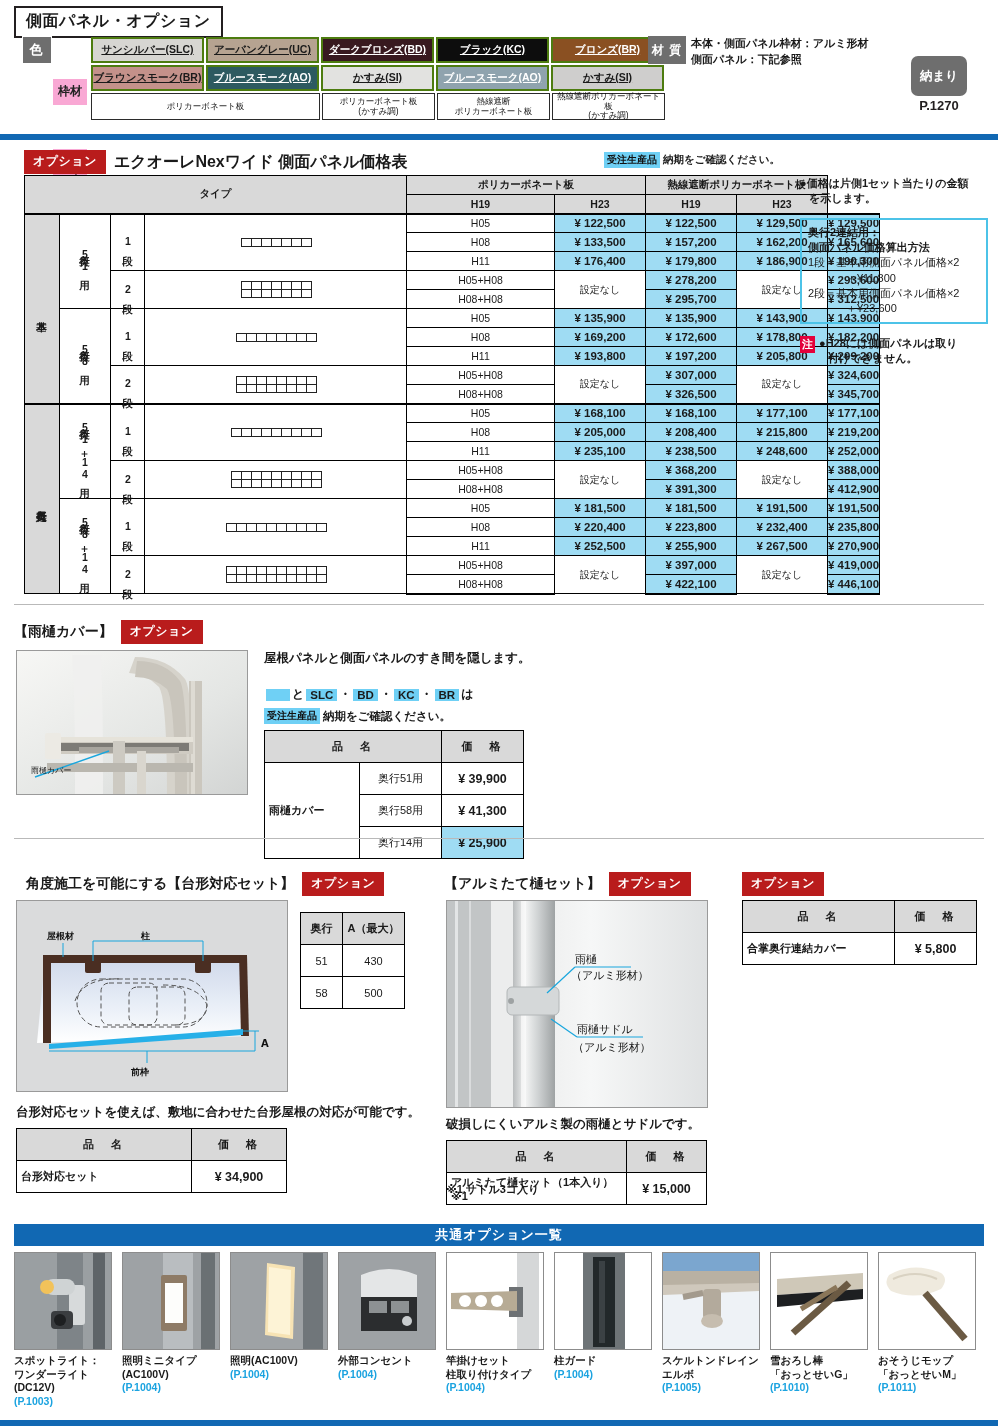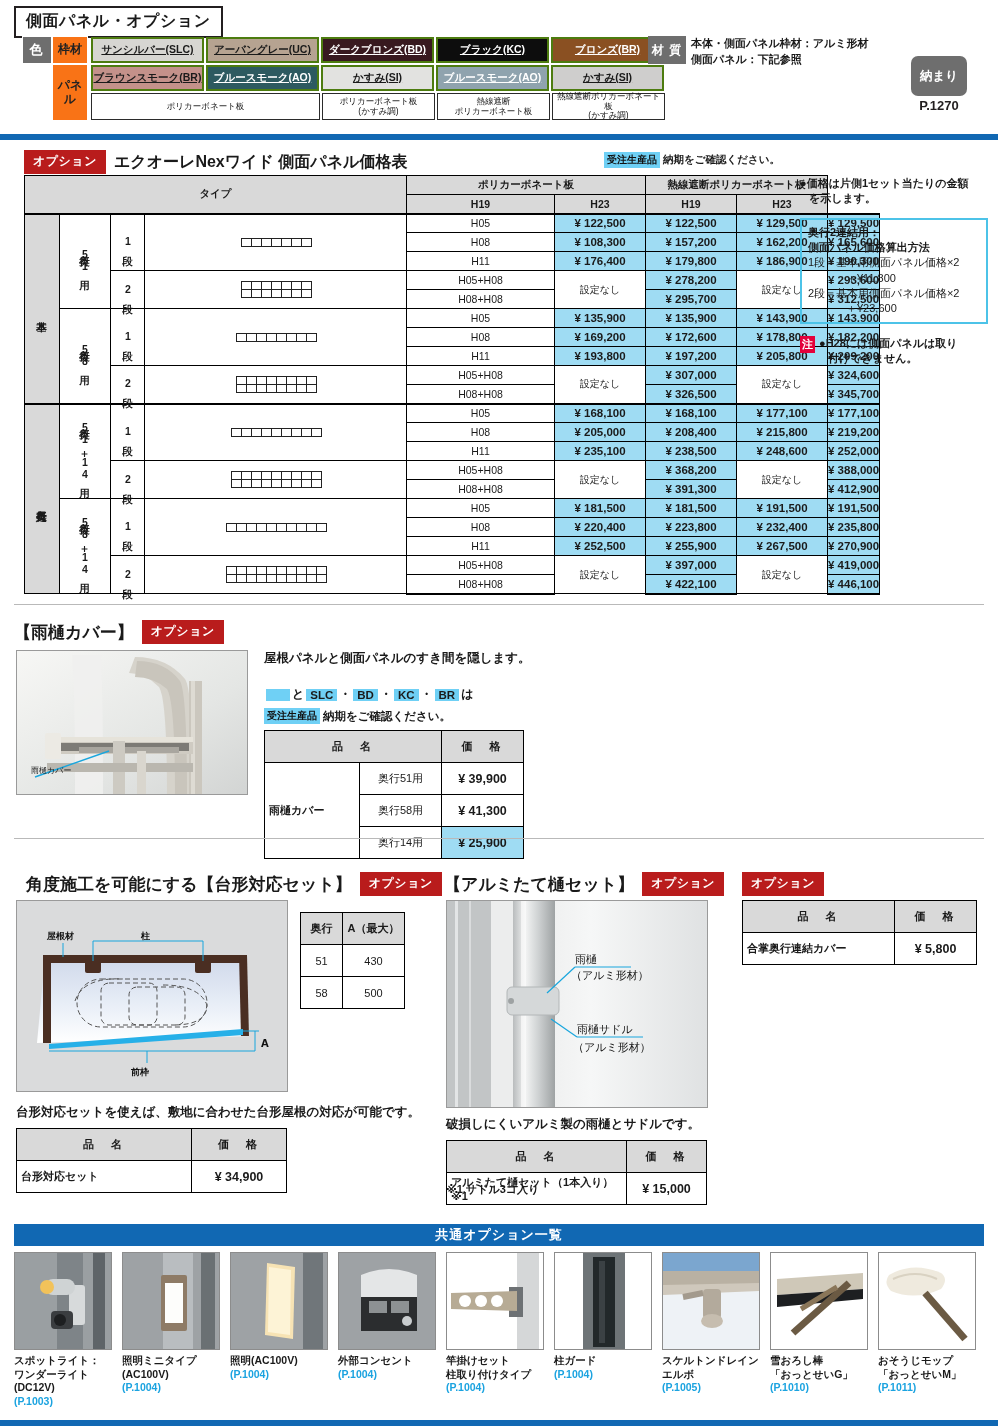--- a/index.html
+++ b/index.html
@@ -27,21 +27,21 @@
   .colorspec { position:absolute; left:22px; top:36px; display:flex; align-items:flex-start; }
   .cs-labelcol { display:flex; flex-direction:column; }
   .cs-cell {
     border:1px solid #fff;
     display:flex; align-items:center; justify-content:center;
     font-weight:bold; text-align:center; line-height:1.15;
   }
   .cs-head { width:30px; background:#6e6e6e; color:#fff; font-size:13px; letter-spacing:2px; }
   .cs-head.h1 { height:28px; }
   .cs-head.blank { background:#fff; height:57px; }
-  .cs-sub { width:36px; background:#f97316; color:#222; font-size:12px; }
+  .cs-sub { width:36px; background:#f9a8d4; color:#222; font-size:12px;margin-top:42px; }
   .cs-sub.h1 { height:28px; }
   .cs-sub.h2 { height:57px; }
 
   .cs-grid { display:flex; flex-direction:column; margin-left:2px; }
   .cs-row { display:flex; }
   .sw {
     width:113px; height:26px; margin:1px;
     border:2px solid #4d7c0f;
     display:flex; align-items:center; justify-content:center;
     font-size:10.5px; font-weight:bold; text-align:center;text-decoration:underline;
@@ -125,21 +125,21 @@
     background:#e4003a; color:#fff; font-weight:bold; font-size:11px;
     width:15px; height:17px; display:flex; align-items:center; justify-content:center; flex:0 0 15px;
   }
   .note-b-txt { margin-left:4px; font-size:11px; font-weight:bold; line-height:1.35; }
 
   
   .rule { position:absolute; height:1px; background:#b9b9b9; left:14px; width:970px; }
 
   
   #sec-amadoi { left:14px; top:620px; }
-  .sec-title { font-size:17px; font-weight:bold; }
+  .sec-title { font-size:14px; font-weight:bold; }
   .photo {
     position:absolute; border:1px solid #9a9a9a; overflow:hidden;
   }
   #amadoi-photo { left:16px; top:650px; width:232px; height:145px;
     background:linear-gradient(180deg,#f4f4f2 0%,#e7e7e4 45%,#dedede 100%); }
   .amadoi-desc { position:absolute; left:264px; top:650px; font-size:12.5px; font-weight:bold; }
   .amadoi-codes { position:absolute; left:264px; top:686px; display:flex; align-items:center; font-size:12px; font-weight:bold; }
   .codechip { background:#6fd0f5; color:#1a1a1a; font-weight:bold; padding:0 4px; margin:0 2px; font-size:11.5px; }
   .codechip.blank { width:24px; }
   .amadoi-mo { position:absolute; left:264px; top:708px; display:flex; align-items:center; font-size:11.5px; }
@@ -294,21 +294,21 @@
             </div>
           </td>
           <td class="col-ht">H05</td>
           <td class="price">¥ 122,500</td>
           <td class="price">¥ 122,500</td>
           <td class="price">¥ 129,500</td>
           <td class="price">¥ 129,500</td>
         </tr>
         <tr>
           <td class="col-ht">H08</td>
-          <td class="price">¥ 108,300</td>
+          <td class="price">¥ 133,500</td>
           <td class="price">¥ 157,200</td>
           <td class="price">¥ 162,200</td>
           <td class="price">¥ 165,600</td>
         </tr>
         <tr>
           <td class="col-ht">H11</td>
           <td class="price">¥ 176,400</td>
           <td class="price">¥ 179,800</td>
           <td class="price">¥ 186,900</td>
           <td class="price">¥ 190,300</td>

